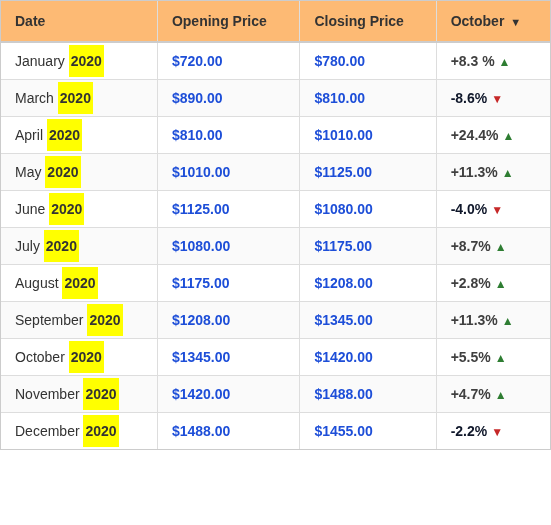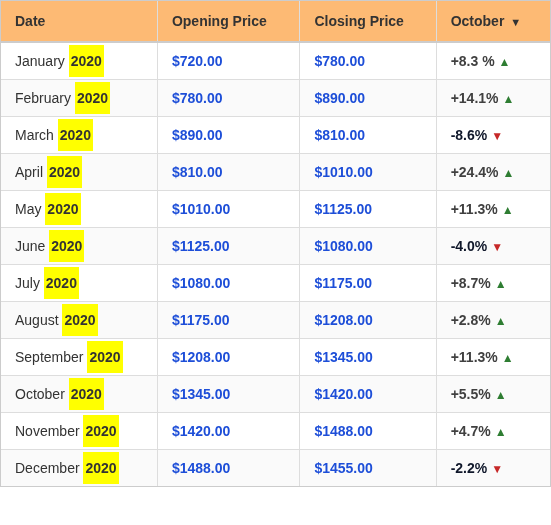--- a/index.html
+++ b/index.html
@@ -105,26 +105,20 @@
       </tr>
     </thead>
     <tbody id="table-body">
     <tr>
           <td><span>January </span><span class="year-highlight">2020</span></td>
           <td><span class="price">$720.00</span></td>
           <td><span class="price">$780.00</span></td>
           <td><span class="change-positive">+8.3 % </span><span class="arrow-up">▲</span></td>
         </tr>
         <tr>
-          <td><span>February </span><span class="year-highlight">2020</span></td>
-          <td><span class="price">$780.00</span></td>
-          <td><span class="price">$890.00</span></td>
-          <td><span class="change-positive">+14.1% </span><span class="arrow-up">▲</span></td>
-        </tr>
-        <tr>
           <td><span>March </span><span class="year-highlight">2020</span></td>
           <td><span class="price">$890.00</span></td>
           <td><span class="price">$810.00</span></td>
           <td><span class="change-negative">-8.6% </span><span class="arrow-down">▼</span></td>
         </tr>
         <tr>
           <td><span>April </span><span class="year-highlight">2020</span></td>
           <td><span class="price">$810.00</span></td>
           <td><span class="price">$1010.00</span></td>
           <td><span class="change-positive">+24.4% </span><span class="arrow-up">▲</span></td>

